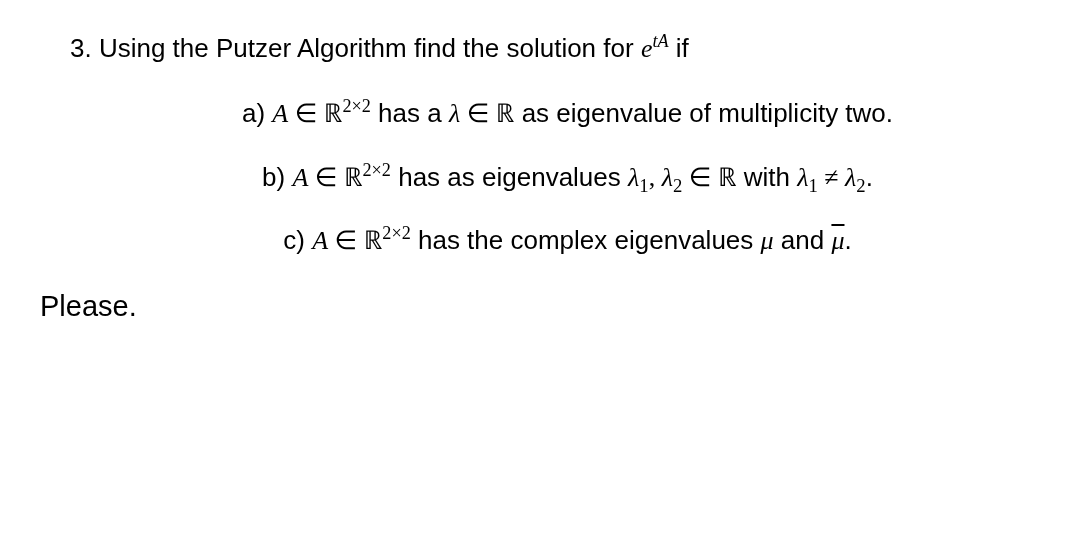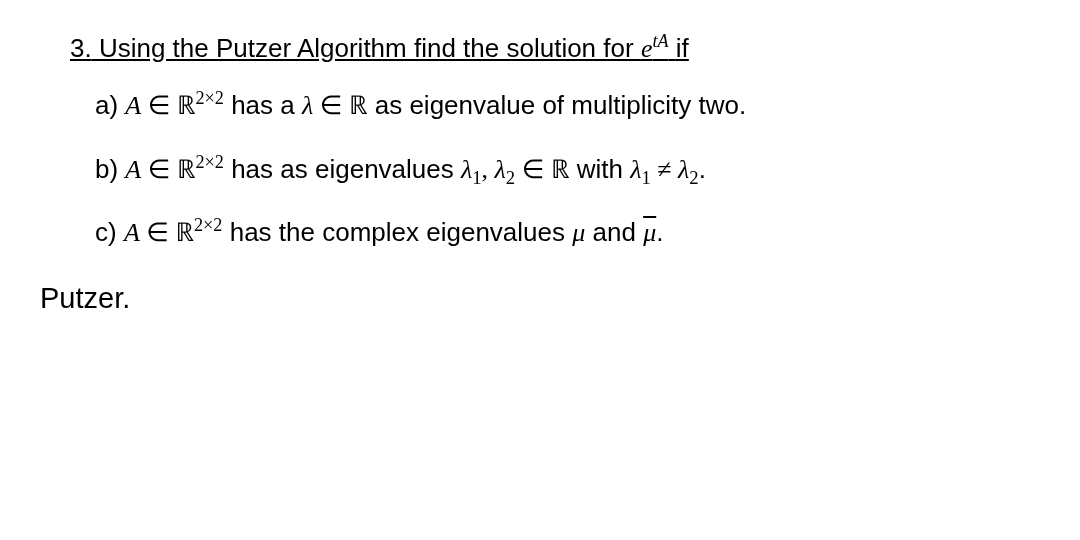--- a/index.html
+++ b/index.html
@@ -8,28 +8,28 @@
       height: 540px;
       background: #ffffff;
       font-family: Arial, Helvetica, sans-serif;
       color: #000000;
       padding: 30px 40px 20px 40px;
       font-size: 26px;
       line-height: 1.4;
     }
     .problem-statement {
       margin-left: 30px;
-      margin-bottom: 20px;
-      text-decoration: underline;
+      margin-bottom: 28px;
     }
     .subparts {
       margin-left: 55px;
     }
     .subpart {
       margin-bottom: 26px;
+      text-align: center;
     }
     .closing {
       margin-top: 28px;
       font-family: "Segoe UI", "Helvetica Neue", Arial, sans-serif;
       font-weight: 300;
       font-size: 29px;
       line-height: 1.25;
     }
     .math {
       font-family: "Cambria Math", "Times New Roman", serif;
@@ -71,14 +71,14 @@
   </div>
 
   <div class="subpart">
     <span>c) </span><span class="math">A</span><span class="math-up"> ∈ </span><span class="bb">ℝ</span><sup class="math-up">2×2</sup><span> has the complex eigenvalues </span><span class="math">μ</span><span> and </span><span class="math overline">μ</span><span>.</span>
   </div>
 
 
 </div>
 
 <div class="closing">
-  <div>Putzer.</div>
+  <div>Please.</div>
 </div>
 
 </body></html>

